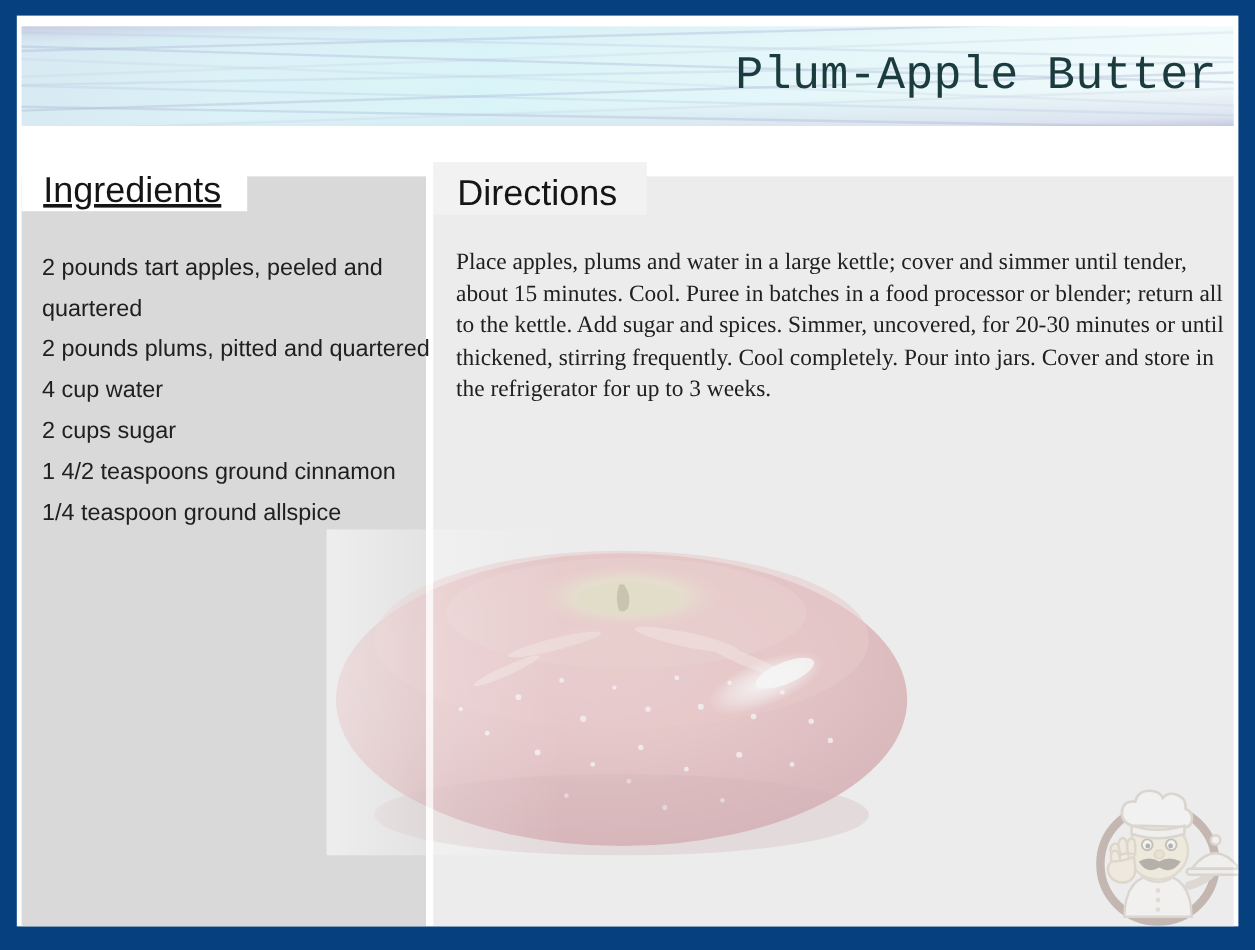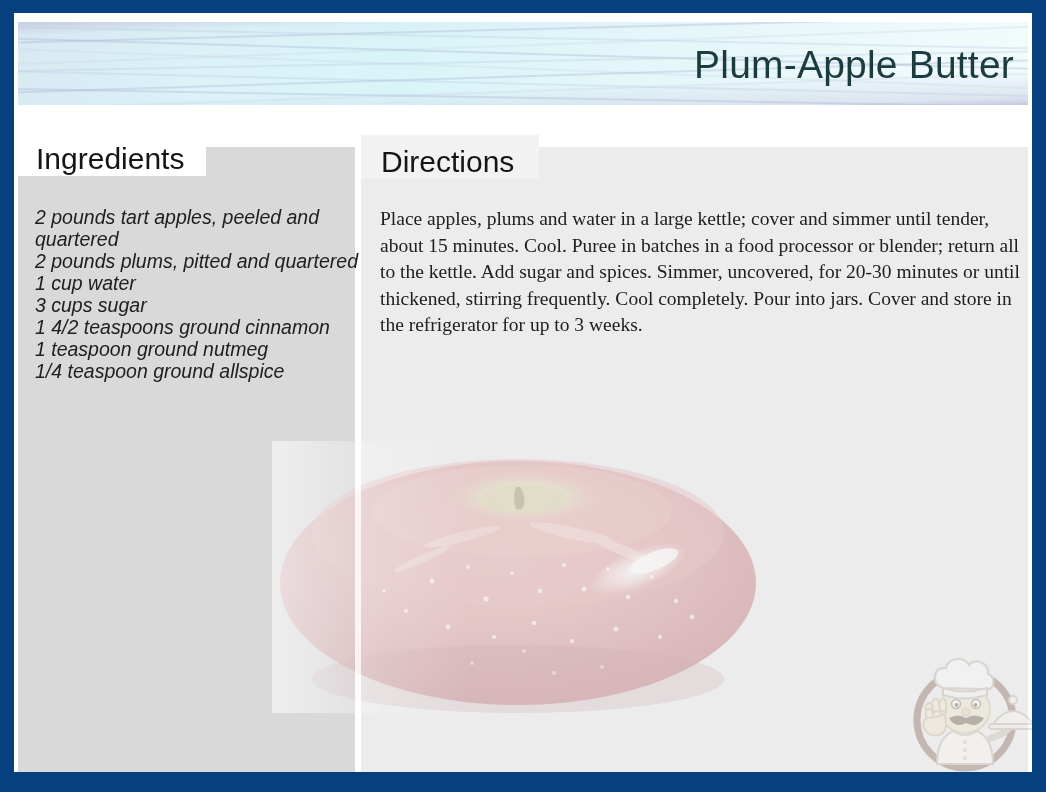--- a/index.html
+++ b/index.html
@@ -56,20 +56,21 @@
   #title-text {
     position: absolute;
     right: 14px;
     top: 50%;
     transform: translateY(-50%);
     font-size: 39px;
     color: #1b3b3f;
     white-space: nowrap;
     letter-spacing: .2px;
     line-height: 1;
+    font-family: Liberation Mono, monospace;
   }
 
   
   #ingredients-panel {
     position: absolute;
     left: 4px;
     top: 134px;
     width: 337px;
     height: 625px;
     background: #d9d9d9;
@@ -100,34 +101,33 @@
     height: 44px;
     background: #f2f2f2;
   }
   .section-head {
     position: absolute;
     font-size: 30px;
     color: #151515;
     line-height: 1;
     white-space: nowrap;
   }
-  #ingredients-head { left: 22px; top: 131px; }
+  #ingredients-head { left: 22px; top: 131px; text-decoration: underline; }
   #directions-head  { left: 367px; top: 134px; }
 
   
   #ingredients-list {
     position: absolute;
     left: 21px;
     top: 193px;
     width: 334px;
     font-size: 19.5px;
-    line-height: 22px;
+    line-height: 34px;
     color: #202020;
     z-index: 4;
-    font-style: italic;
   }
   #ingredients-list div { white-space: pre-wrap; }
 
   #directions-text {
     position: absolute;
     left: 366px;
     top: 193px;
     width: 641px;
     font-size: 19.5px;
     line-height: 26.6px;
@@ -279,24 +279,23 @@
     <div id="panel-seam"></div>
 
     <div id="ingredients-head-box"></div>
     <div id="directions-head-box"></div>
     <div class="section-head" id="ingredients-head">Ingredients</div>
     <div class="section-head" id="directions-head">Directions</div>
 
     <div id="ingredients-list">
       <div>2 pounds tart apples, peeled and quartered</div>
       <div>2 pounds plums, pitted and quartered</div>
-      <div>1 cup water</div>
-      <div>3 cups sugar</div>
+      <div>4 cup water</div>
+      <div>2 cups sugar</div>
       <div>1 4/2 teaspoons ground cinnamon</div>
-      <div>1 teaspoon ground nutmeg</div>
       <div>1/4 teaspoon ground allspice</div>
     </div>
 
     <div id="directions-text">Place apples, plums and water in a large kettle; cover and simmer until tender, about 15 minutes. Cool. Puree in batches in a food processor or blender; return all to the kettle. Add sugar and spices. Simmer, uncovered, for 20-30 minutes or until thickened, stirring frequently. Cool completely. Pour into jars. Cover and store in the refrigerator for up to 3 weeks.</div>
 
     <div id="chef-logo">
       <svg viewBox="0 0 136 132" xmlns="http://www.w3.org/2000/svg">
         <g fill="none" stroke="#6b4a3a" stroke-width="3">
 
           <circle cx="66" cy="74" r="48" stroke="#7a5140" stroke-width="7"></circle>

